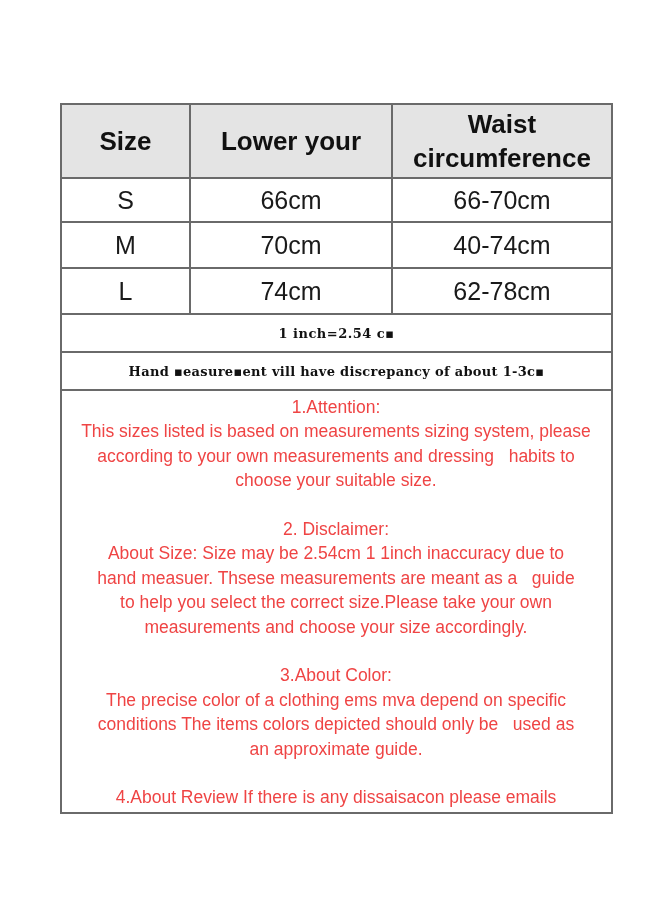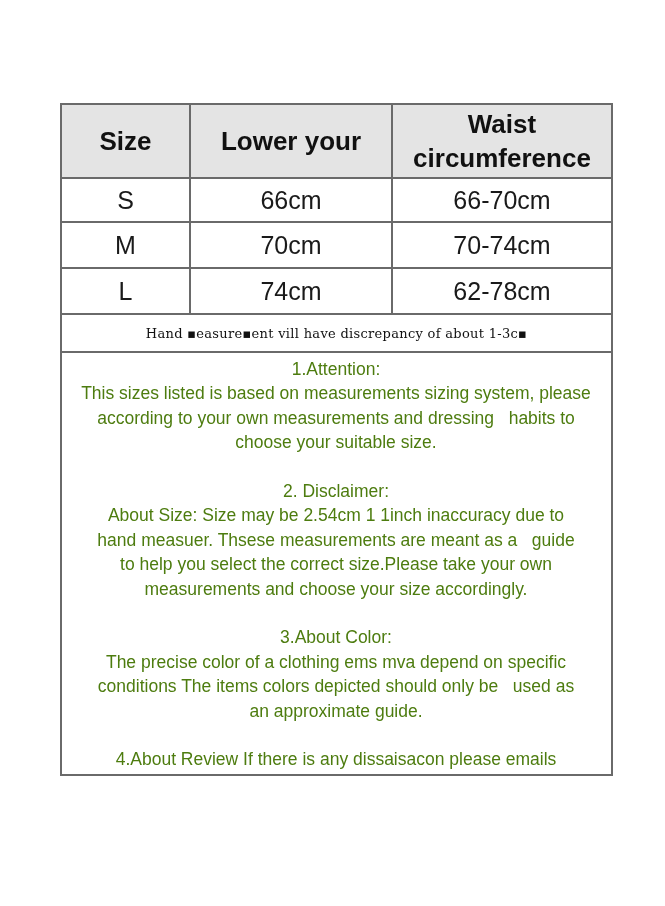--- a/index.html
+++ b/index.html
@@ -11,25 +11,25 @@
     border: 2px solid #6a6a6a; padding: 0; text-align: center; vertical-align: middle;
   }
   table.size-table th {
     background: #e4e4e4; font-weight: bold; font-size: 26px; line-height: 34px; color: #111;
     height: 72px;
   }
   table.size-table td.cell { font-size: 25px; height: 42px; color: #1a1a1a; }
   table.size-table tr.row-m td.cell, table.size-table tr.row-l td.cell { height: 44px; }
   td.note-inch { font-family: "DejaVu Serif", "Liberation Serif", serif; font-weight: bold;
                  font-size: 13px; height: 36px; letter-spacing: 0.5px; }
-  td.note-hand { font-family: "DejaVu Serif", "Liberation Serif", serif; font-weight: normal;
+  td.note-hand { font-family: "DejaVu Serif", "Liberation Serif", serif; font-weight: bold;
                  font-size: 13px; height: 36px; letter-spacing: 0.3px; }
   td.notes { text-align: left; vertical-align: top !important;
              font-size: 17.5px; line-height: 24.4px; padding: 4px 4px 2px 3px !important;
-             height: 412px; color: #4d7c0f; }
+             height: 412px; color: #ef4444; }
   .notes p { margin: 0; }
   .notes .gap { height: 24.4px; }
 </style>
 </head>
 <body>
 
 <div class="sheet">
   <table class="size-table">
     <colgroup>
       <col style="width:129px">
@@ -46,26 +46,29 @@
       </th>
     </tr>
     <tr class="row-s">
       <td class="cell">S</td>
       <td class="cell">66cm</td>
       <td class="cell">66-70cm</td>
     </tr>
     <tr class="row-m">
       <td class="cell">M</td>
       <td class="cell">70cm</td>
-      <td class="cell">70-74cm</td>
+      <td class="cell">40-74cm</td>
     </tr>
     <tr class="row-l">
       <td class="cell">L</td>
       <td class="cell">74cm</td>
       <td class="cell">62-78cm</td>
+    </tr>
+    <tr>
+      <td colspan="3" class="note-inch">1 inch=2.54 c▪</td>
     </tr>
     <tr>
       <td colspan="3" class="note-hand">Hand ▪easure▪ent vill have discrepancy of about 1-3c▪</td>
     </tr>
     <tr>
       <td colspan="3" class="notes">
         <p>1.Attention:</p>
         <p>This sizes listed is based on measurements sizing system, please</p>
         <p style="white-space:pre">according to your own measurements and dressing   habits to</p>
         <p>choose your suitable size.</p>

